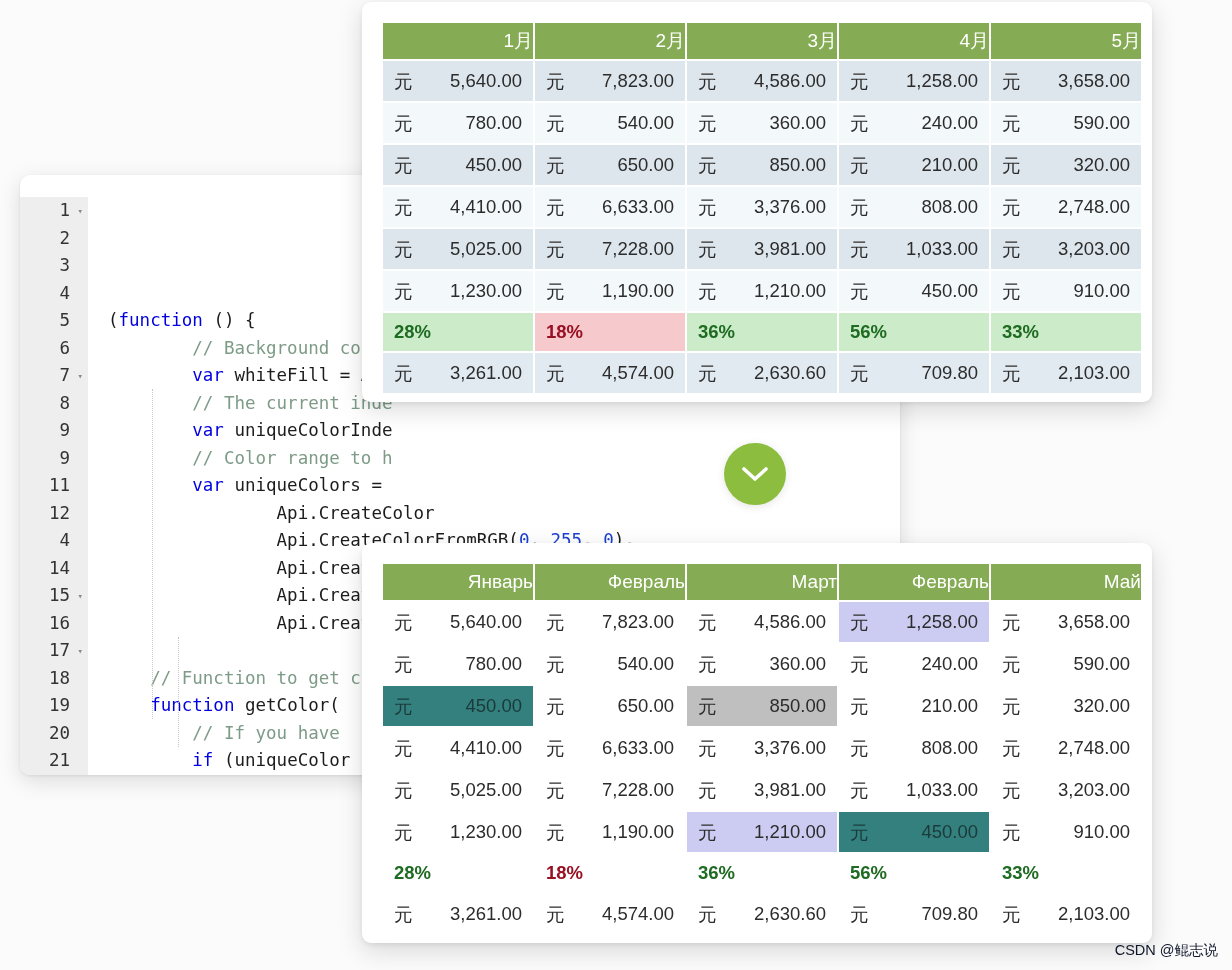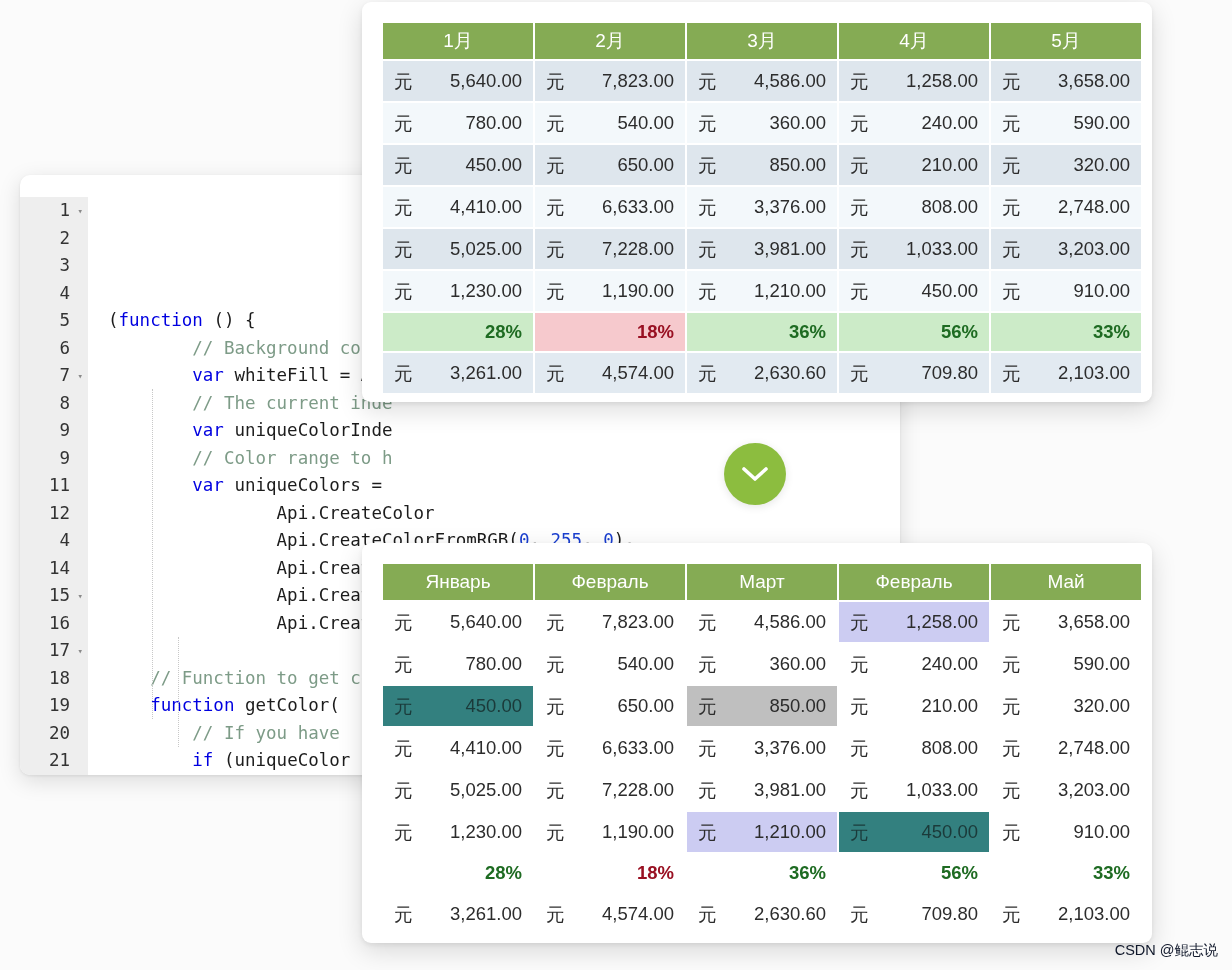--- a/index.html
+++ b/index.html
@@ -54,42 +54,42 @@
     position: absolute; background: #ffffff; border-radius: 9px;
     box-shadow: 0 8px 26px rgba(0,0,0,0.14), 0 2px 5px rgba(0,0,0,0.07);
     z-index: 3;
   }
   #table-card-1 { left: 362px; top: 2px; width: 790px; height: 400px; padding: 19px 19px 19px 19px; }
   #table-card-2 { left: 362px; top: 543px; width: 790px; height: 400px; padding: 19px 19px 15px 19px; }
 
   table.sheet { border-collapse: separate; border-spacing: 2px 2px; width: 750px; table-layout: fixed; }
   table.sheet th {
     background: #85ab54; color: #ffffff; font-weight: 400;
-    font-size: 19px; height: 36px; text-align: center;
+    font-size: 19px; height: 36px; text-align: right;
     font-family: "Liberation Sans", "DejaVu Sans", sans-serif;
   }
   table.sheet td {
     height: 40px; font-size: 18.5px; color: #2c2c2c; padding: 0 11px;
     font-family: "Liberation Sans", "DejaVu Sans", sans-serif;
     position: relative;
   }
   td .cur { position: absolute; left: 11px; top: 50%; transform: translateY(-50%); font-size: 18.5px; }
   td .amt { display: block; text-align: right; }
 
   
   #table-card-1 tr.r-odd td  { background: #dee6ed; }
   #table-card-1 tr.r-even td { background: #f3f8fb; }
   #table-card-1 tr.r-total td { background: #e2eaf1; }
 
   
   #table-card-2 td { background: #ffffff; }
 
   
   tr.pct td {
-    text-align: right; font-weight: bold; font-size: 18.5px; height: 38px;
+    text-align: left; font-weight: bold; font-size: 18.5px; height: 38px;
   }
   #table-card-1 tr.pct td.p-up   { background: #ccebc8; color: #1e6b22; }
   #table-card-1 tr.pct td.p-down { background: #f6c9cd; color: #991022; }
   #table-card-2 tr.pct td.p-up   { background: #ffffff; color: #1e6b22; }
   #table-card-2 tr.pct td.p-down { background: #ffffff; color: #991022; }
 
   
   td.hl-lavender { background: #ccccf2 !important; }
   td.hl-teal     { background: #33807f !important; color: #1b3a3a !important; }
   td.hl-gray     { background: #bfbfbf !important; }

